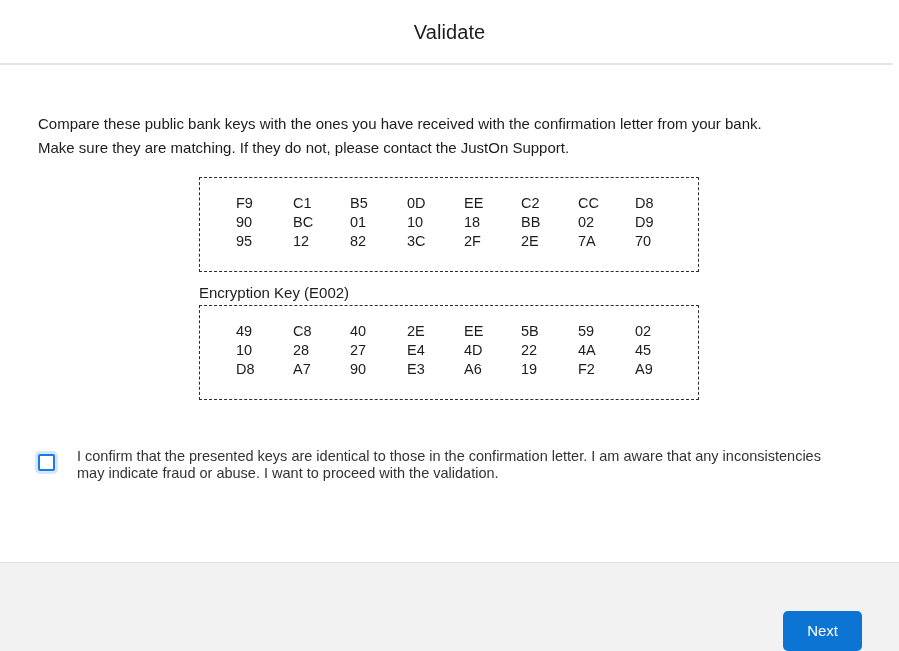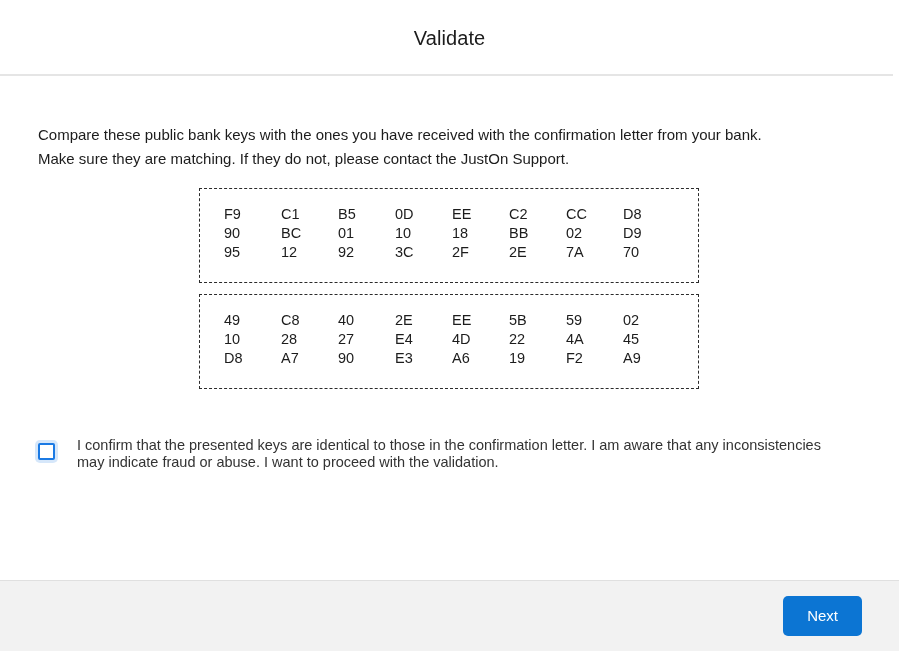--- a/index.html
+++ b/index.html
@@ -11,21 +11,21 @@
     height: 651px;
     background: #ffffff;
     font-family: "Liberation Sans", sans-serif;
     color: #222222;
     overflow: hidden;
     position: relative;
   }
 
   
   .page-header {
-    height: 76px;
+    height: 65px;
     box-sizing: border-box;
     display: flex;
     align-items: center;
     justify-content: center;
     background: #ffffff;
     position: relative;
   }
   .page-header::after {
     content: "";
     position: absolute;
@@ -91,21 +91,21 @@
     line-height: 19px;
   }
   .key-cell {
     width: 57px;
     flex: 0 0 57px;
     font-size: 14.5px;
     color: #1c1c1c;
     text-align: left;
   }
   .key-row .key-cell:first-child {
-    margin-left: 24px;
+    margin-left: 36px;
   }
 
   
   .confirm-row {
     display: flex;
     align-items: flex-start;
     margin: 48px 38px 0 38px;
   }
   .confirm-checkbox {
     width: 17px;
@@ -126,25 +126,25 @@
     color: #333333;
     max-width: 780px;
   }
 
   
   .page-footer {
     position: absolute;
     left: 0;
     right: 0;
     bottom: 0;
-    height: 71px;
+    height: 89px;
     background: #f2f2f2;
     border-top: 1px solid #e0e0e0;
     display: flex;
-    align-items: center;
+    align-items: flex-end;
     justify-content: flex-end;
     box-sizing: border-box;
   }
   .next-button {
     margin-right: 37px;
     background: #0c75d3;
     color: #ffffff;
     border: none;
     border-radius: 5px;
     font-family: "Liberation Sans", sans-serif;
@@ -188,31 +188,32 @@
           <span class="key-cell">01</span>
           <span class="key-cell">10</span>
           <span class="key-cell">18</span>
           <span class="key-cell">BB</span>
           <span class="key-cell">02</span>
           <span class="key-cell">D9</span>
         </div>
         <div class="key-row">
           <span class="key-cell">95</span>
           <span class="key-cell">12</span>
-          <span class="key-cell">92</span>
+          <span class="key-cell">82</span>
           <span class="key-cell">3C</span>
           <span class="key-cell">2F</span>
           <span class="key-cell">2E</span>
           <span class="key-cell">7A</span>
           <span class="key-cell">70</span>
         </div>
       </div>
     </div>
 
     <div class="key-block">
+      <div class="key-label">Encryption Key (E002)</div>
       <div class="key-grid">
         <div class="key-row">
           <span class="key-cell">49</span>
           <span class="key-cell">C8</span>
           <span class="key-cell">40</span>
           <span class="key-cell">2E</span>
           <span class="key-cell">EE</span>
           <span class="key-cell">5B</span>
           <span class="key-cell">59</span>
           <span class="key-cell">02</span>

